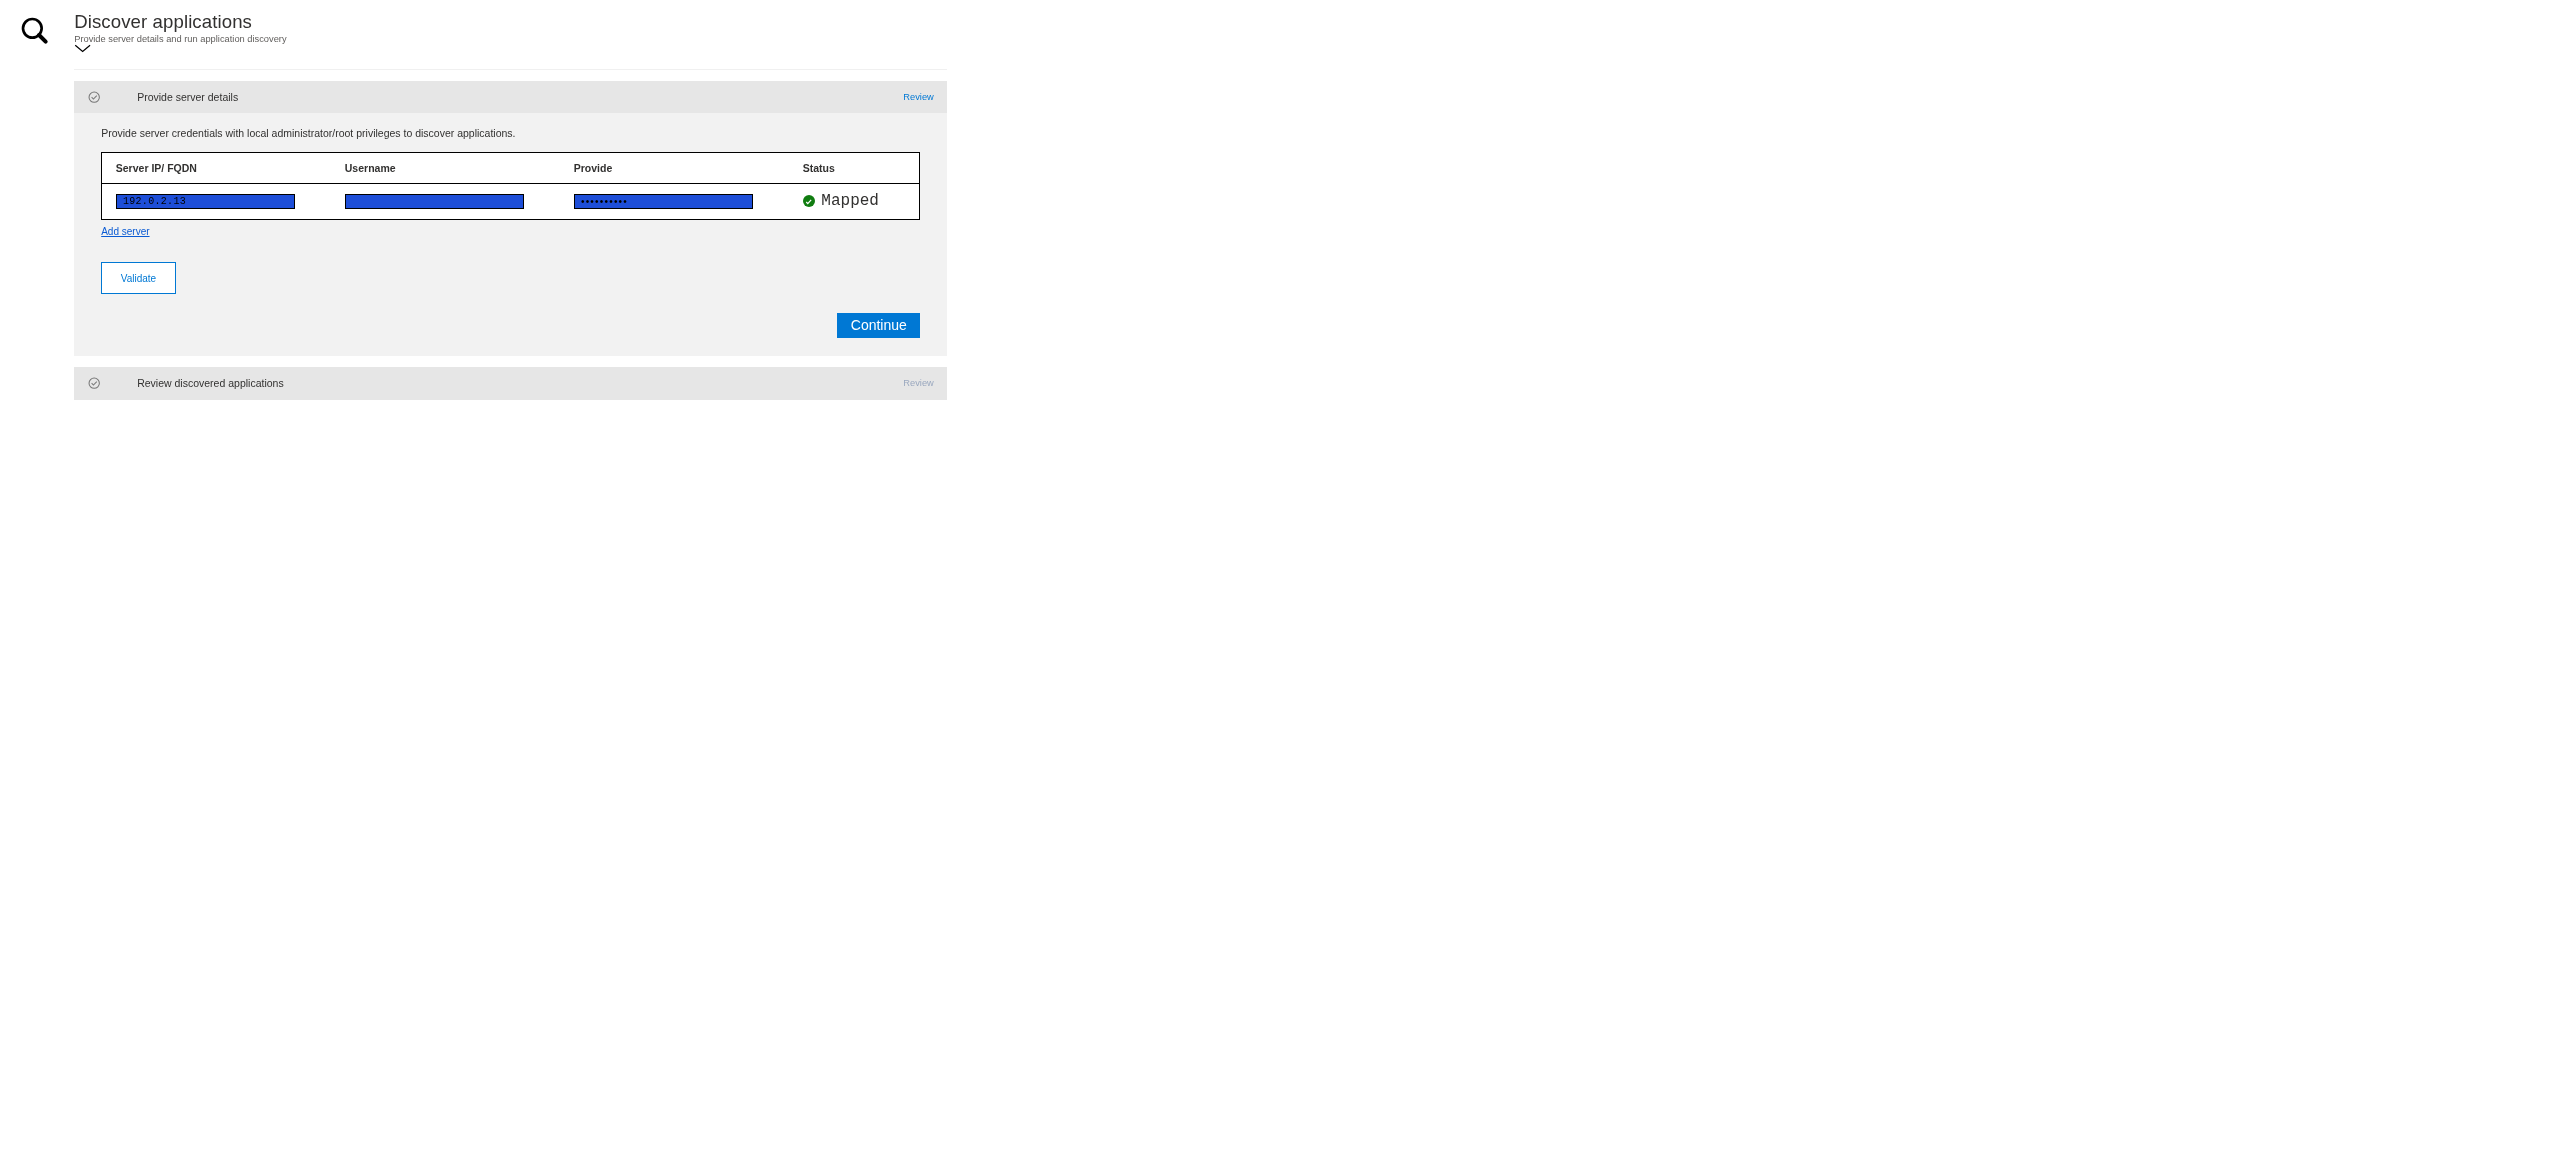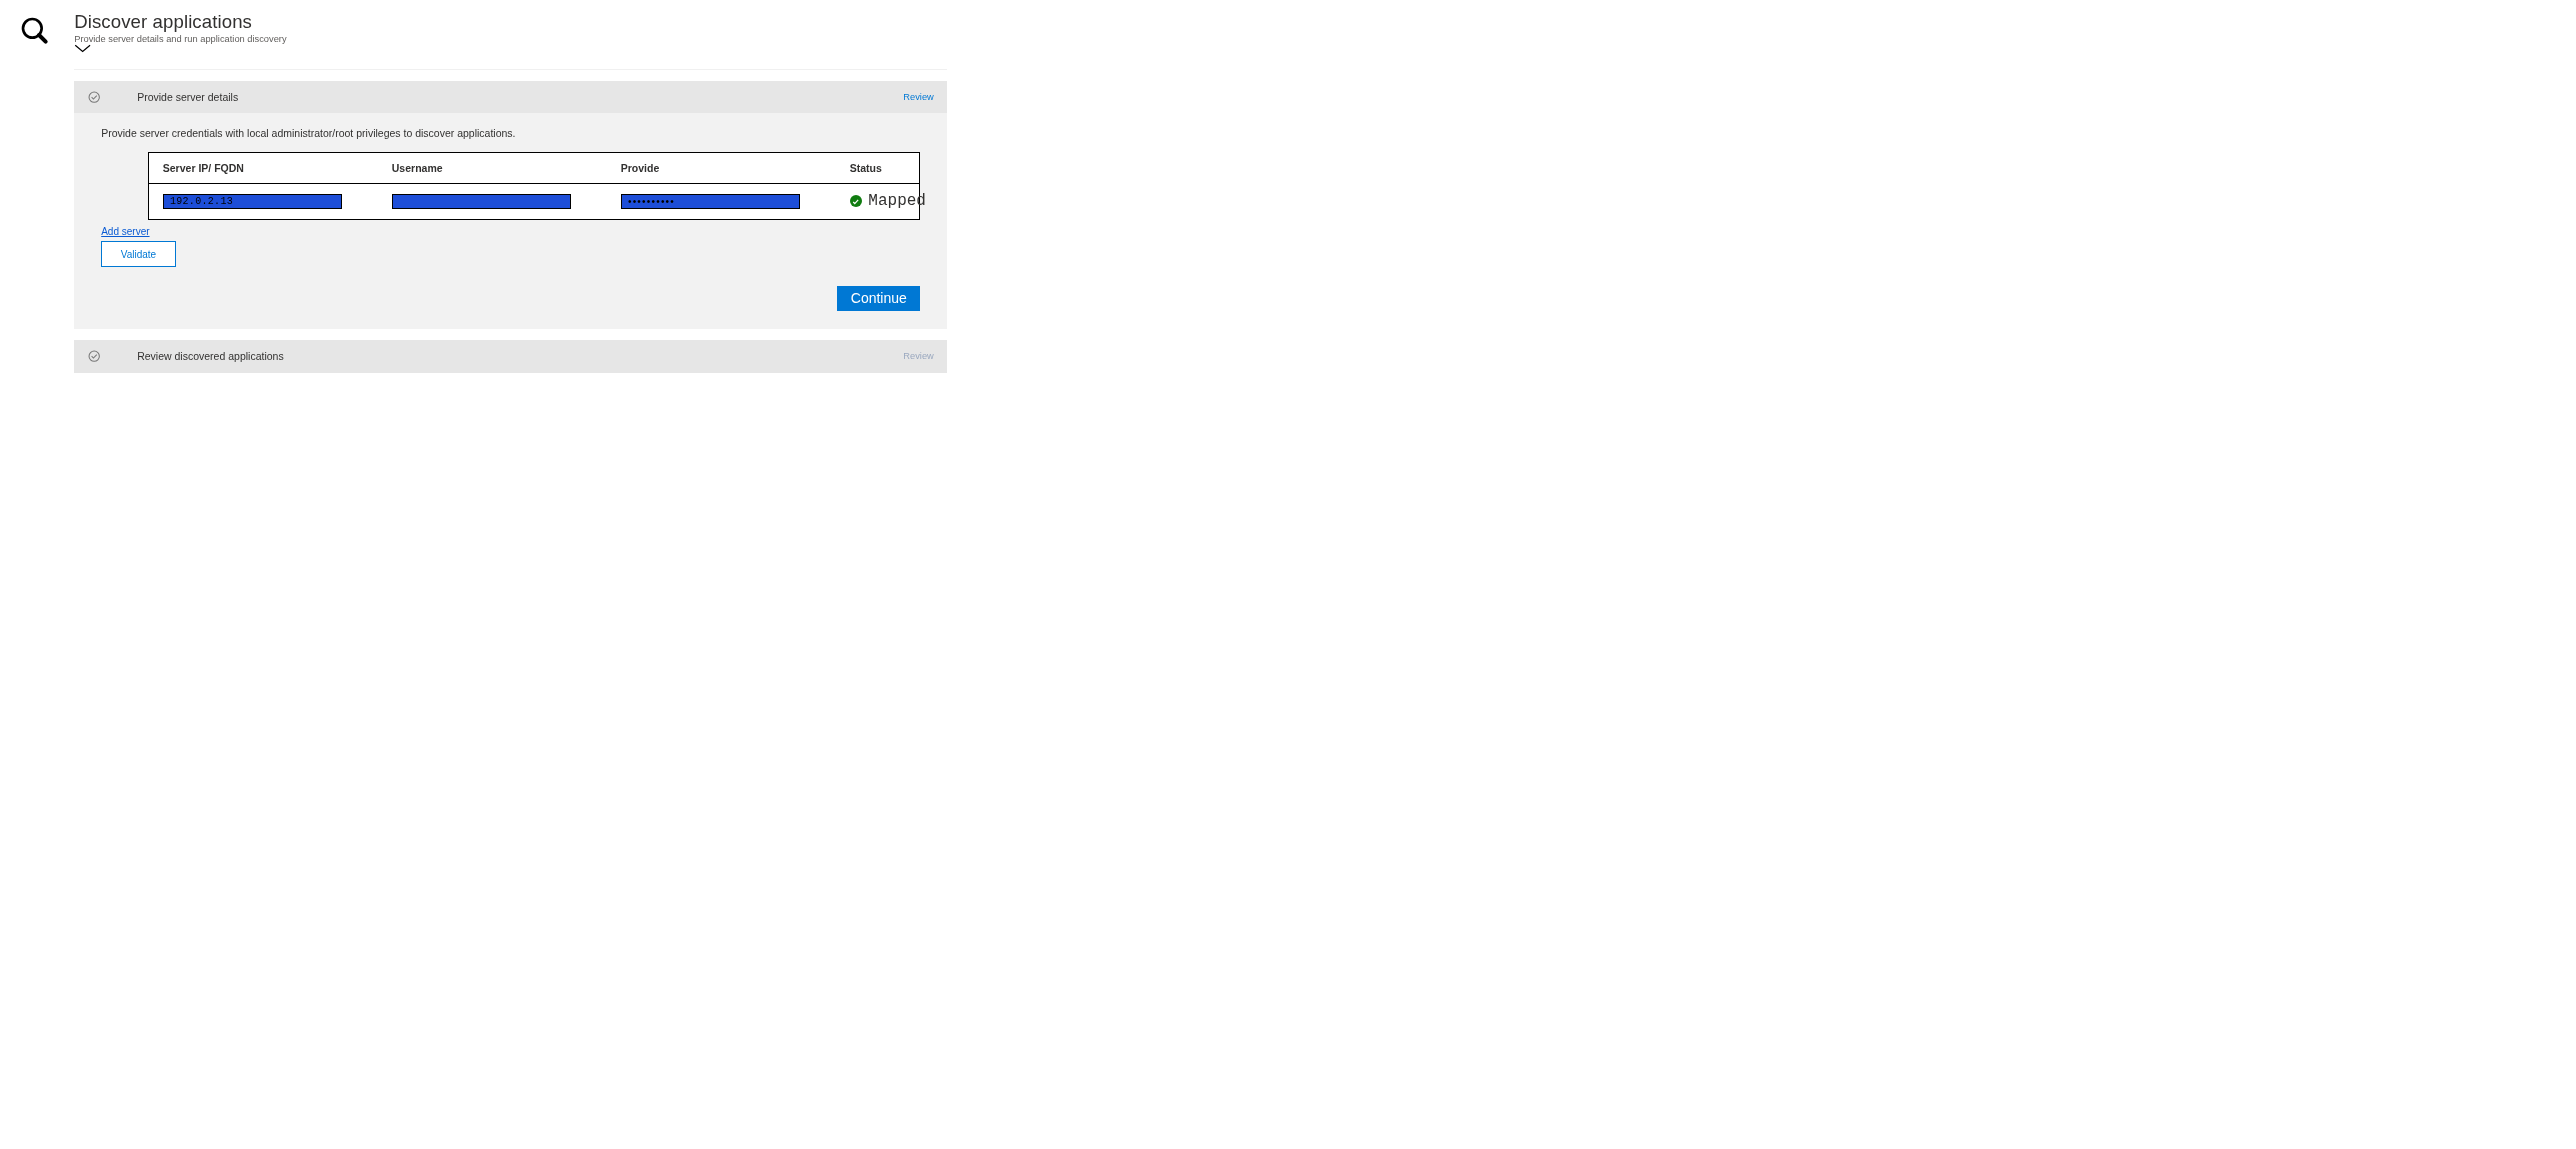--- a/index.html
+++ b/index.html
@@ -74,21 +74,20 @@
     }
     .section-desc {
       font-size: 10.5px;
       color: #323130;
       margin-bottom: 13.6px;
     }
 
     .server-table {
       background: #ffffff;
       border: 1.2px solid #000;
-      margin-left: 47px;
     }
     .server-row {
       display: flex;
       align-items: center;
       gap: 50px;
       padding: 8.7px 13.6px;
     }
     .server-head {
       border-bottom: 0.9px solid #000;
       font-weight: 600;
@@ -127,22 +126,22 @@
       color: #0b5bd3;
       font-size: 10px;
       text-decoration: underline;
       cursor: pointer;
     }
 
     .validate-btn {
       display: inline-flex;
       align-items: center;
       justify-content: center;
-      margin-top: 4px;
-      height: 26px;
+      margin-top: 25px;
+      height: 32px;
       padding: 0 18.6px;
       background: #ffffff;
       color: #0078d4;
       border: 1.2px solid #0078d4;
       font-size: 10px;
       cursor: pointer;
     }
 
     .footer-bar {
       display: flex;

